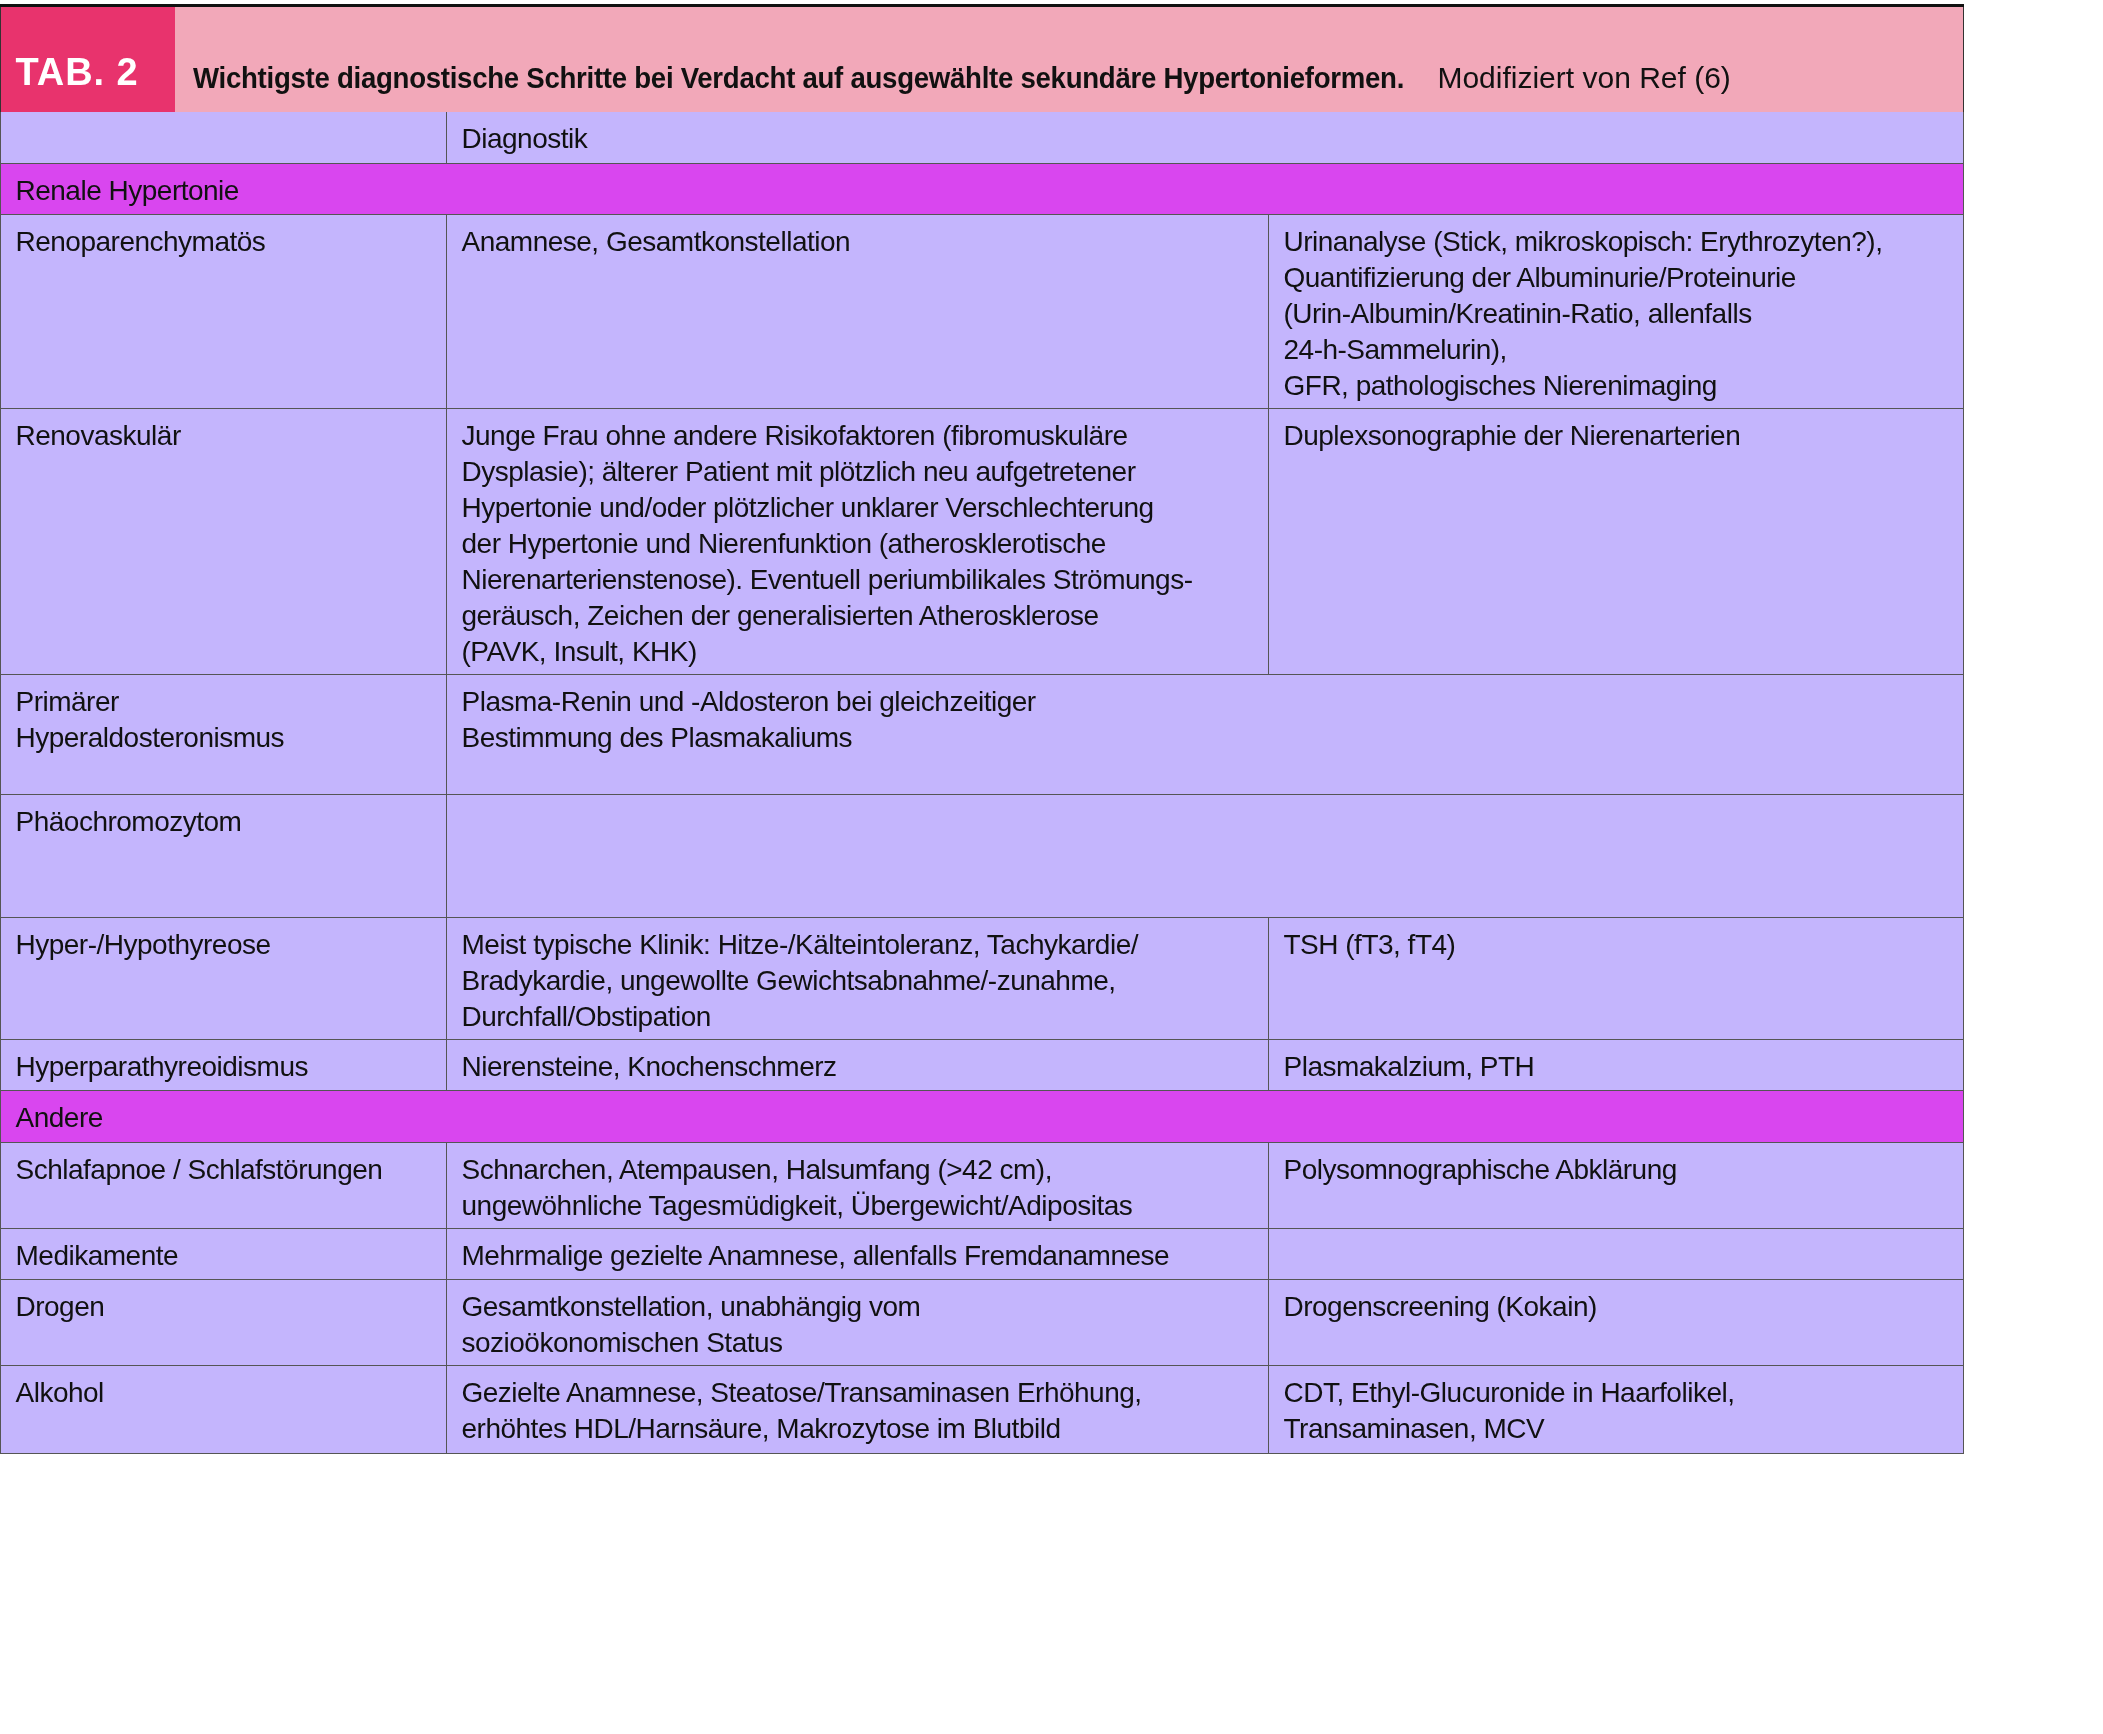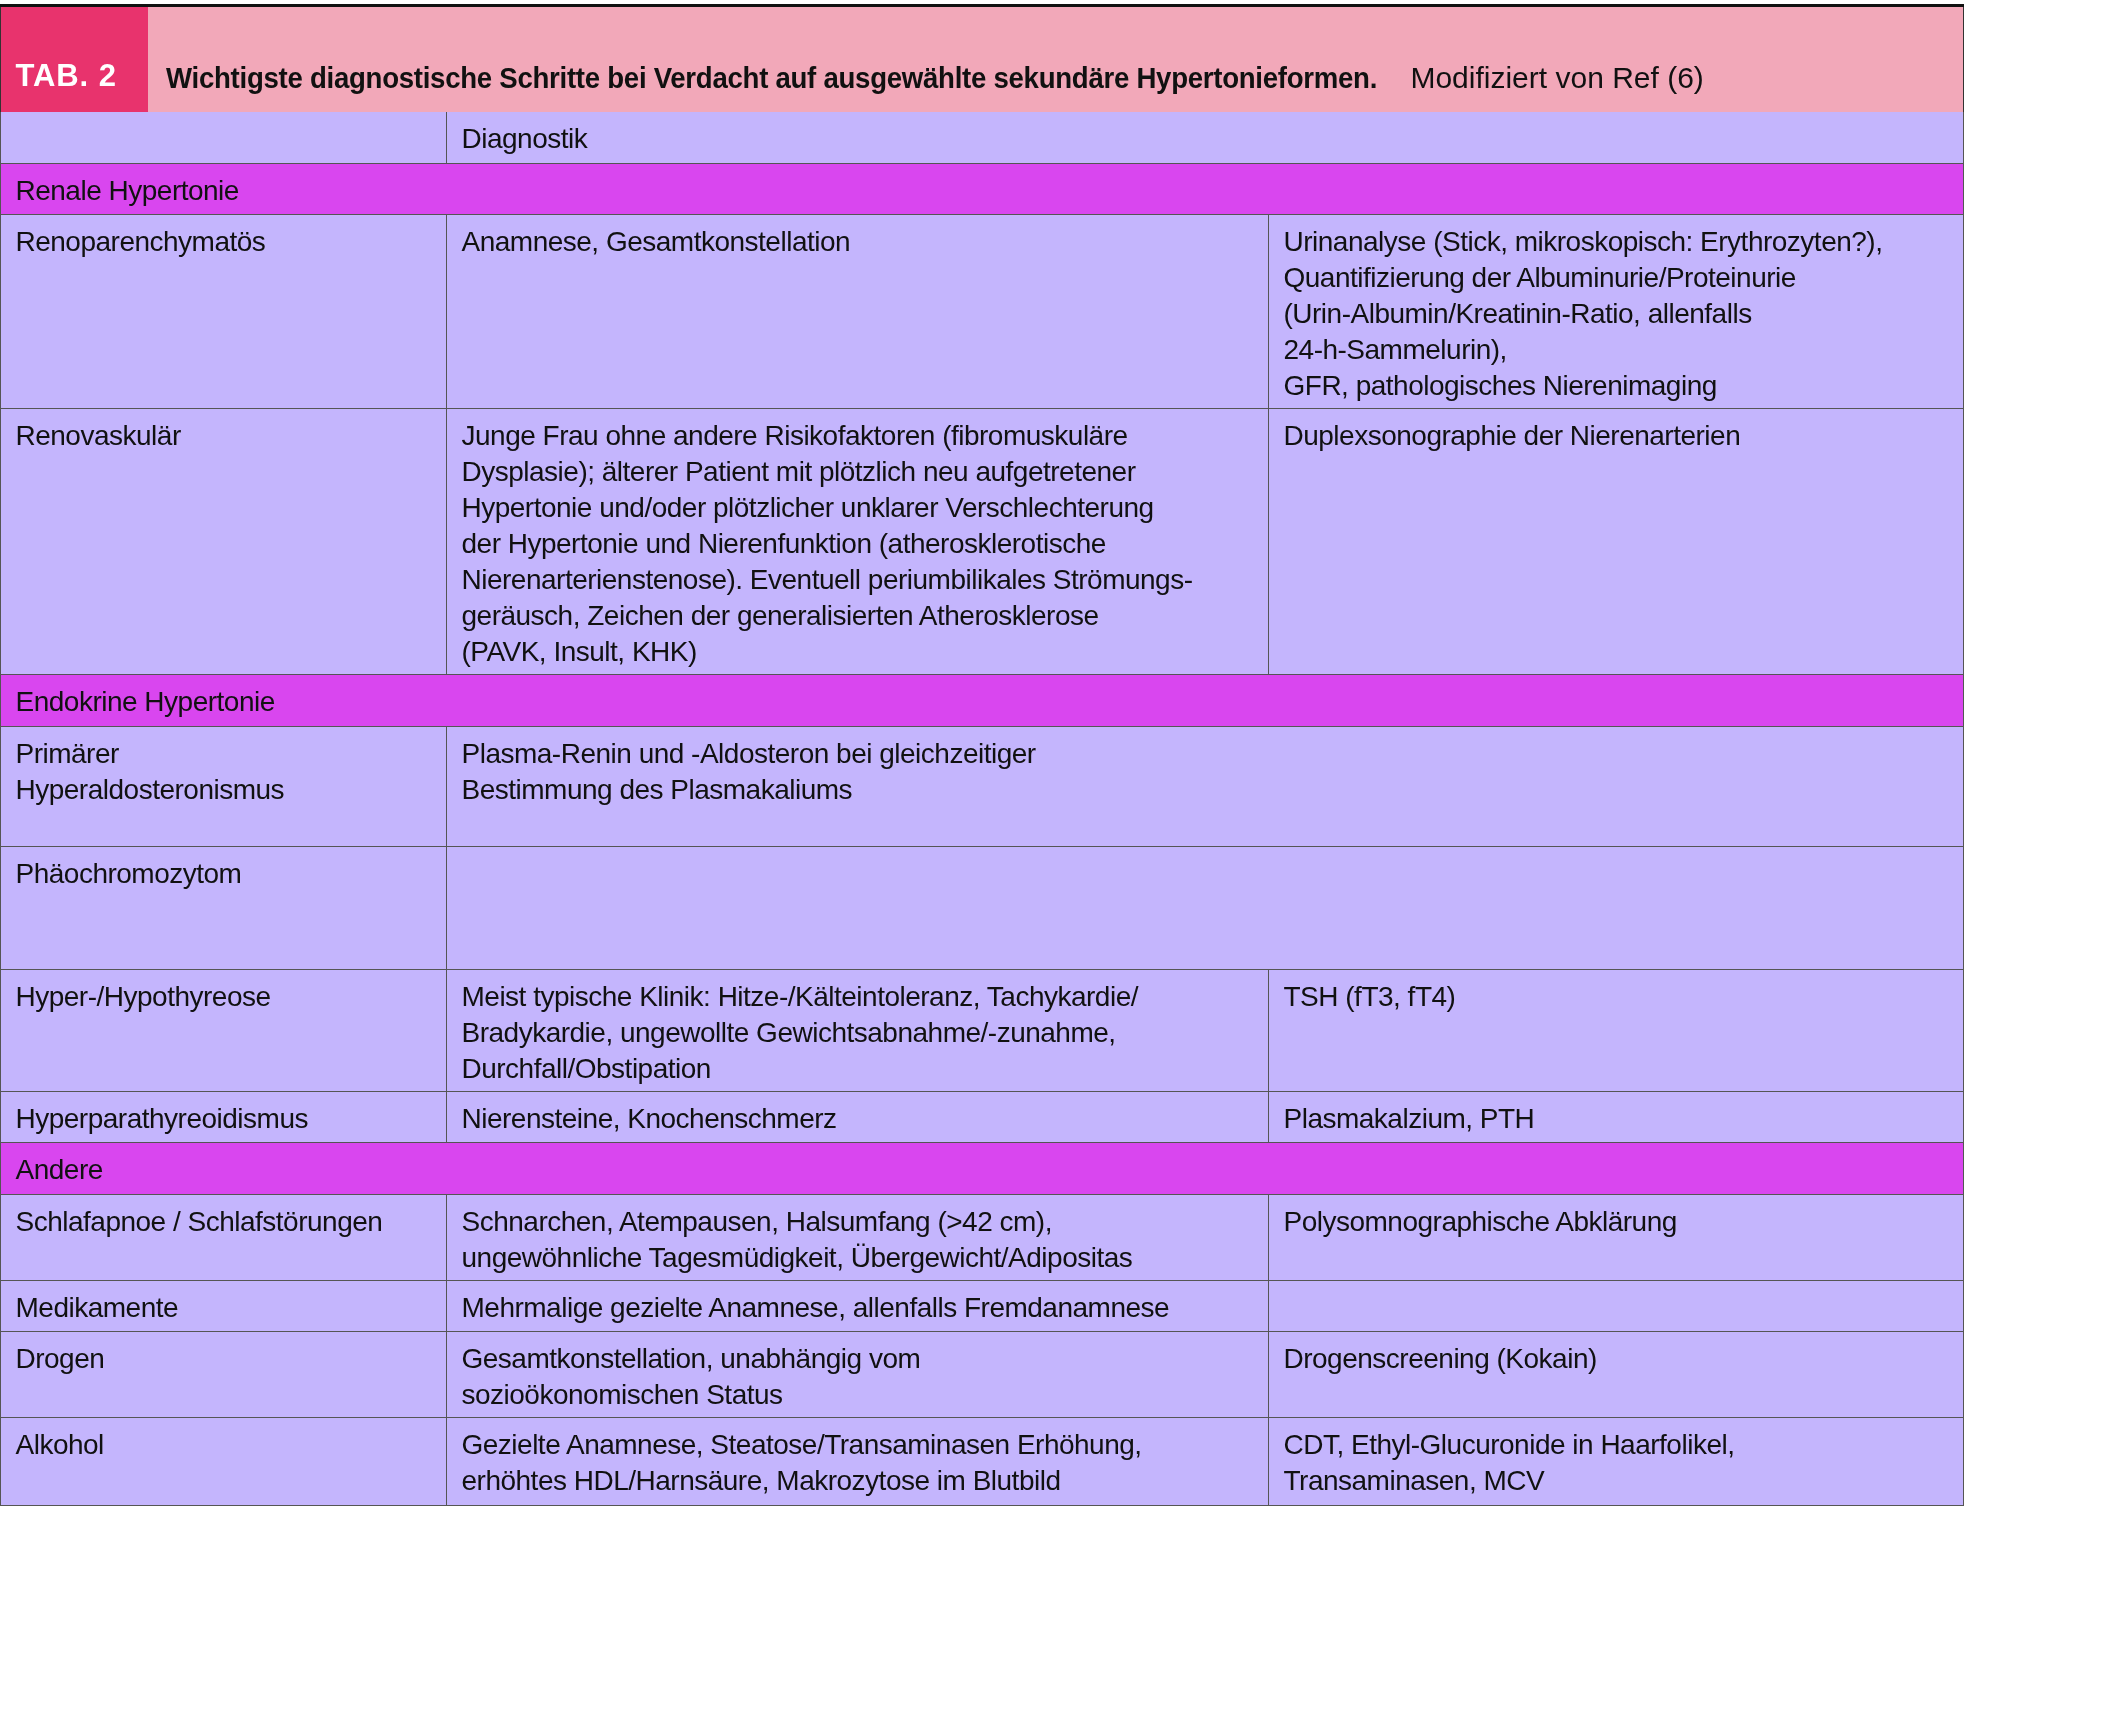--- a/index.html
+++ b/index.html
@@ -1,20 +1,20 @@
 <!DOCTYPE html>
 <html style="font-size:14.5px"><head>
 <meta charset="utf-8">
 <style>
   html, body { margin: 0; padding: 0; background: #ffffff; }
   body { width: 2103px; height: 1734px; position: relative; overflow: hidden;
          font-family: "Liberation Sans", "DejaVu Sans", sans-serif; color: #111; }
   .table { position: absolute; left: 0; top: 3.6px; width: 1964px; border-top: 3.6px solid #111; }
   .hdr { position: relative; height: 105px; background: #f2a8b9; border-right: 1.8px solid #333; border-left: 1.8px solid #333; box-sizing: border-box; display: flex; }
-  .tabbox { width: 147px; background: #e8336d; color: #fff; font-weight: bold; font-size: 31px;
+  .tabbox { width: 174px; background: #e8336d; color: #fff; font-weight: bold; font-size: 38px;
             display: flex; align-items: flex-end; padding: 0 0 18px 14.5px; box-sizing: border-box; letter-spacing: 0.9px; }
   .title { display: flex; align-items: flex-end; padding: 0 0 16.3px 18px; box-sizing: border-box; }
   .title-main { font-weight: bold; font-size: 30px; letter-spacing: -0.3px; transform: scaleX(0.92); transform-origin: left bottom; white-space: nowrap; }
   .title-ref { font-size: 30px; margin-left: -72px; white-space: nowrap; }
   .row { display: flex; box-sizing: border-box; border-bottom: 1.8px solid #555; border-left: 1.8px solid #555; border-right: 1.8px solid #555; background: #c4b5fd; }
   .row.section { background: #d946ef; }
   .cell { box-sizing: border-box; padding: 9px 14.5px 5.4px 14.5px; font-size: 28px; line-height: 36px; white-space: pre-line; letter-spacing: -0.5px; }
   .c1 { width: 446px; border-right: 1.8px solid #555; }
   .c2 { width: 822px; border-right: 1.8px solid #555; }
   .c3 { flex: 1; }
@@ -57,23 +57,20 @@
     <div class="cell c2">Junge Frau ohne andere Risikofaktoren (fibromuskuläre
 Dysplasie); älterer Patient mit plötzlich neu aufgetretener
 Hypertonie und/oder plötzlicher unklarer Verschlechterung
 der Hypertonie und Nierenfunktion (atherosklerotische
 Nierenarterienstenose). Eventuell periumbilikales Strömungs-
 geräusch, Zeichen der generalisierten Atherosklerose
 (PAVK, Insult, KHK)</div>
     <div class="cell c3">Duplexsonographie der Nierenarterien</div>
   </div>
 
-  <div class="row section" style="height:52px">
-    <div class="cell full">Endokrine Hypertonie</div>
-  </div>
   <div class="row" style="height:120px">
     <div class="cell c1">Primärer
 Hyperaldosteronismus</div>
     <div class="cell c3">Plasma-Renin und -Aldosteron bei gleichzeitiger
 Bestimmung des Plasmakaliums</div>
   </div>
   <div class="row" style="height:123px">
     <div class="cell c1">Phäochromozytom</div>
   </div>
   <div class="row" style="height:122px">

